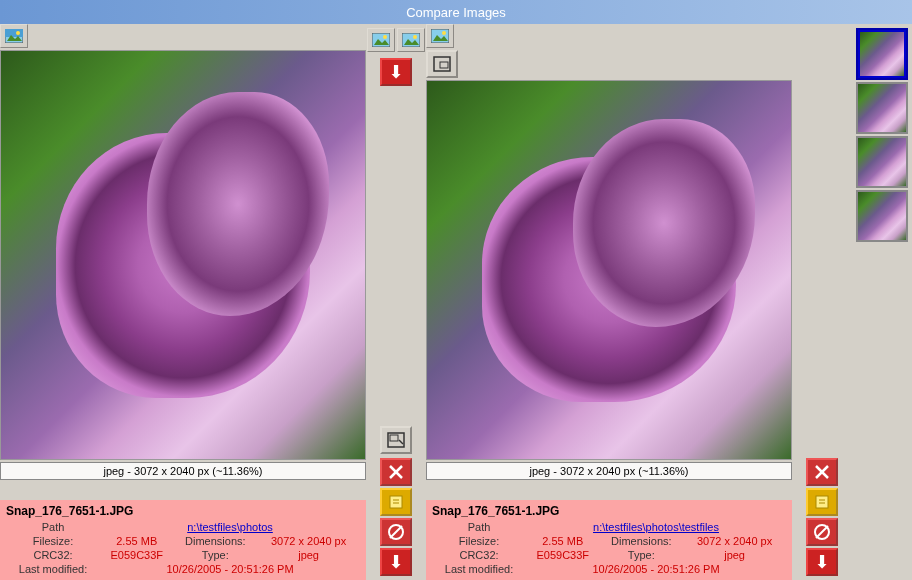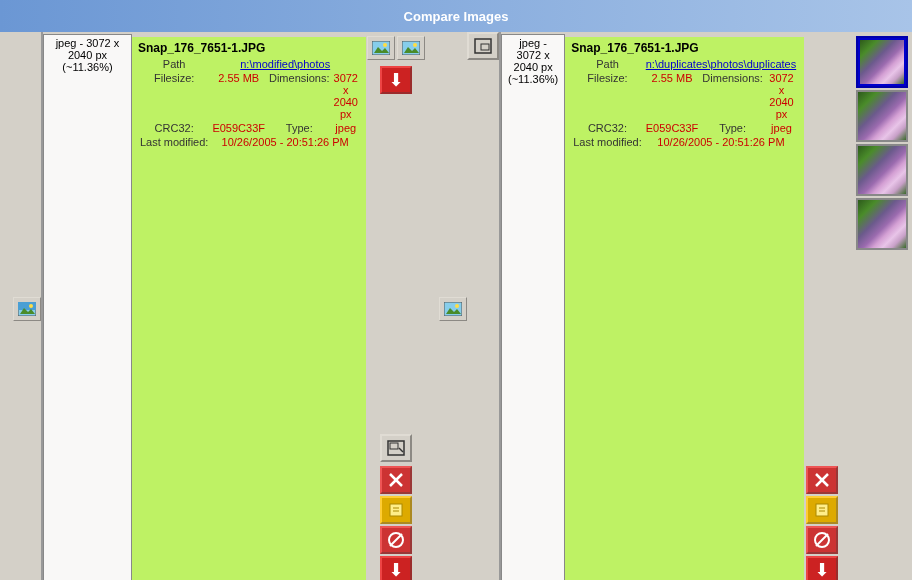--- a/index.html
+++ b/index.html
@@ -10,22 +10,22 @@
       width: 912px;
       height: 580px;
       overflow: hidden;
     }
     .title-bar {
       background: linear-gradient(to right, #6b97d4, #a8c4e8);
       color: white;
       text-align: center;
       padding: 4px 8px;
       font-size: 13px;
-      font-weight: bold;
-      height: 32px;
+      font-weight: normal;
+      height: 24px;
       display: flex;
       align-items: center;
       justify-content: center;
     }
     .main-container {
       display: flex;
       height: 556px;
       background: #d4d0c8;
     }
     .middle-controls {
@@ -81,23 +81,23 @@
     }
     .image-info-bar {
       background: rgba(255,255,255,0.85);
       border: 1px solid #888;
       padding: 2px 6px;
       font-size: 11px;
       text-align: center;
       margin-top: 2px;
     }
     .file-info {
-      background: #bef264;
+      background: #fca5a5;
       padding: 4px 6px;
-      margin-top: 5px;
+      margin-top: 20px;
     }
     .file-info .filename {
       font-weight: bold;
       font-size: 12px;
       margin-bottom: 2px;
     }
     .file-info table {
       width: 100%;
       border-collapse: collapse;
       text-align: center;
@@ -177,24 +177,23 @@
     }
     .panel-top {
       display: flex;
       align-items: center;
       gap: 2px;
       margin-bottom: 2px;
     }
     .down-arrow { font-size: 18px; color: white; }
     .panel-wrapper {
       display: flex;
-      flex-direction: row;
+      flex-direction: column;
       flex: 1;
       min-width: 0;
-      padding-left: 13px;
     }
   </style>
 </head>
 <body>
 
 <div class="title-bar">
   <span>Compare Images</span>
 </div>
 
 <div class="main-container">
@@ -215,21 +214,21 @@
     </div>
     <div class="image-info-bar">
       <span>jpeg - 3072 x 2040 px (~11.36%)</span>
     </div>
     <div class="file-info">
       <div class="filename">Snap_176_7651-1.JPG</div>
       <table>
         <tbody>
             <tr>
           <td class="label">Path</td>
-          <td colspan="3"><span class="value-link">n:\modified\photos</span></td>
+          <td colspan="3"><span class="value-link">n:\testfiles\photos</span></td>
         </tr>
         <tr>
           <td class="label">Filesize:</td>
           <td><span class="value-red">2.55 MB</span></td>
           <td class="label">Dimensions:</td>
           <td><span class="value-red">3072 x 2040 px</span></td>
         </tr>
         <tr>
           <td class="label">CRC32:</td>
           <td><span class="value-red">E059C33F</span></td>
@@ -328,21 +327,21 @@
     </div>
     <div class="image-info-bar">
       <span>jpeg - 3072 x 2040 px (~11.36%)</span>
     </div>
     <div class="file-info">
       <div class="filename">Snap_176_7651-1.JPG</div>
       <table>
         <tbody>
             <tr>
           <td class="label">Path</td>
-          <td colspan="3"><span class="value-link">n:\duplicates\photos\duplicates</span></td>
+          <td colspan="3"><span class="value-link">n:\testfiles\photos\testfiles</span></td>
         </tr>
         <tr>
           <td class="label">Filesize:</td>
           <td><span class="value-red">2.55 MB</span></td>
           <td class="label">Dimensions:</td>
           <td><span class="value-red">3072 x 2040 px</span></td>
         </tr>
         <tr>
           <td class="label">CRC32:</td>
           <td><span class="value-red">E059C33F</span></td>

